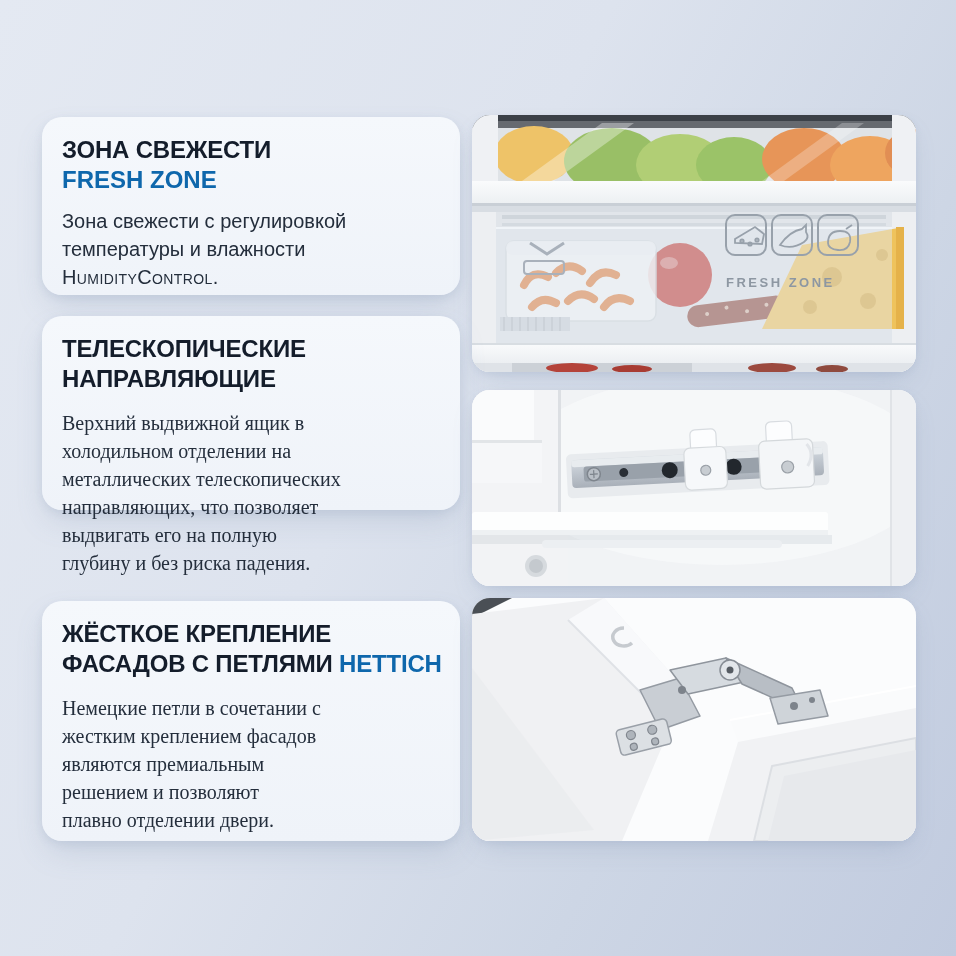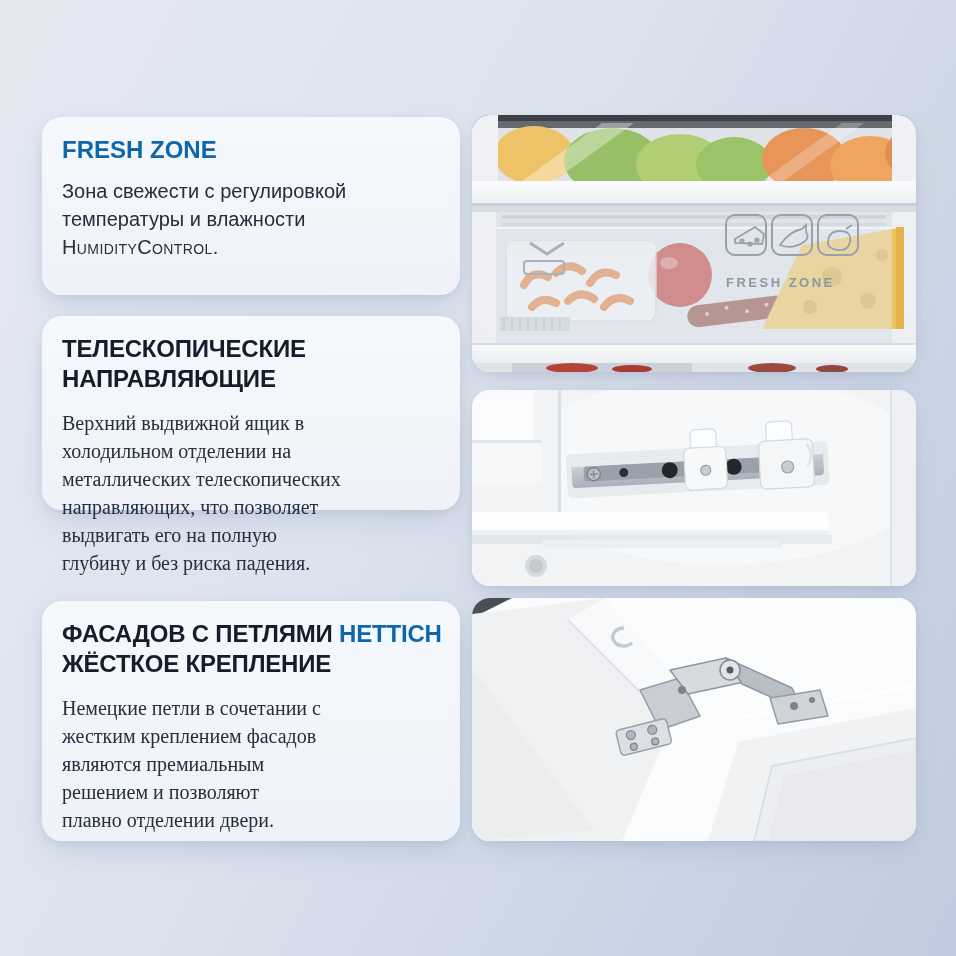--- a/index.html
+++ b/index.html
@@ -39,20 +39,21 @@
   .photo2{top:390px;height:196px;}
   .photo3{top:598px;height:243px;}
   .photo svg{display:block;width:100%;height:100%;}
 </style>
 </head>
 <body>
 
 <div class="stage">
 
   <div class="card card1">
+    <h2 class="title">ЗОНА СВЕЖЕСТИ</h2>
     <h3 class="subtitle">FRESH ZONE</h3>
     <p class="body">
       <span class="line">Зона свежести с регулировкой</span>
       <span class="line">температуры и влажности</span>
       <span class="line sc">HumidityControl.</span>
     </p>
   </div>
 
   <div class="photo photo1">
     <svg viewBox="0 0 444 257" xmlns="http://www.w3.org/2000/svg">
@@ -227,22 +228,22 @@
       <rect x="0" y="140" width="356" height="5" fill="#eef1f3"></rect>
       <rect x="70" y="150" width="240" height="8" rx="4" fill="#eceff2"></rect>
 
       <rect x="420" y="0" width="24" height="196" fill="#eef0f3"></rect>
       <rect x="418" y="0" width="2" height="196" fill="#e0e3e7"></rect>
     </svg>
   </div>
 
   <div class="card card3">
     <h2 class="title">
+      <span class="line">ЖЁСТКОЕ КРЕПЛЕНИЕ</span>
       <span class="line"><span>ФАСАДОВ С ПЕТЛЯМИ</span> <span class="accent">HETTICH</span></span>
-      <span class="line">ЖЁСТКОЕ КРЕПЛЕНИЕ</span>
     </h2>
     <p class="body">
       <span class="line">Немецкие петли в сочетании с</span>
       <span class="line">жестким креплением фасадов</span>
       <span class="line">являются премиальным</span>
       <span class="line">решением и позволяют</span>
       <span class="line">плавно отделении двери.</span>
     </p>
   </div>
 

